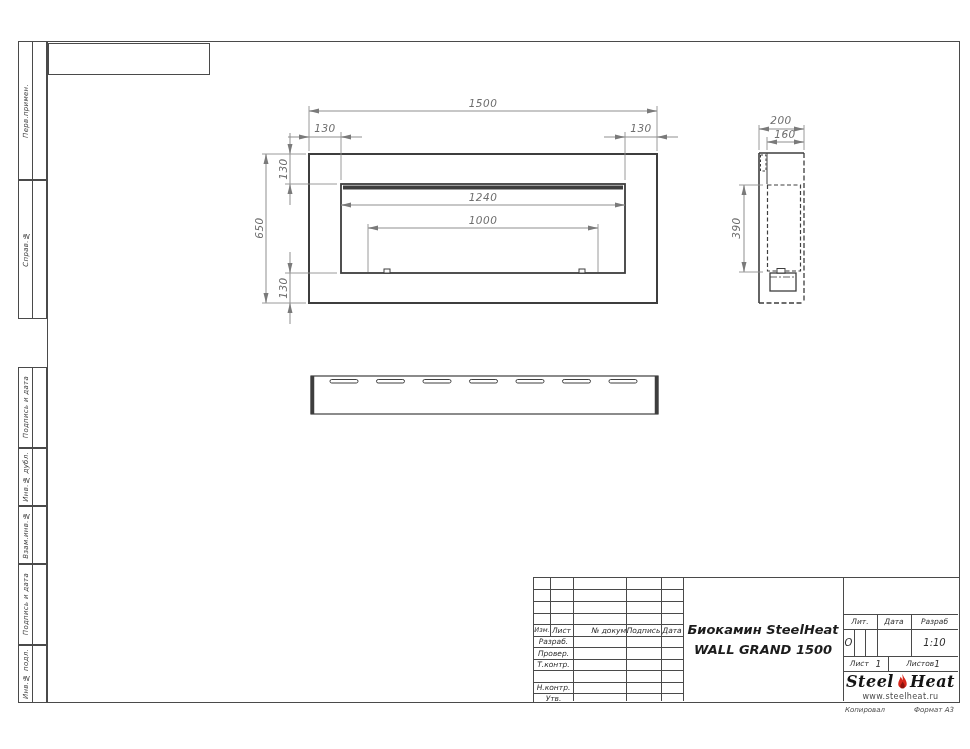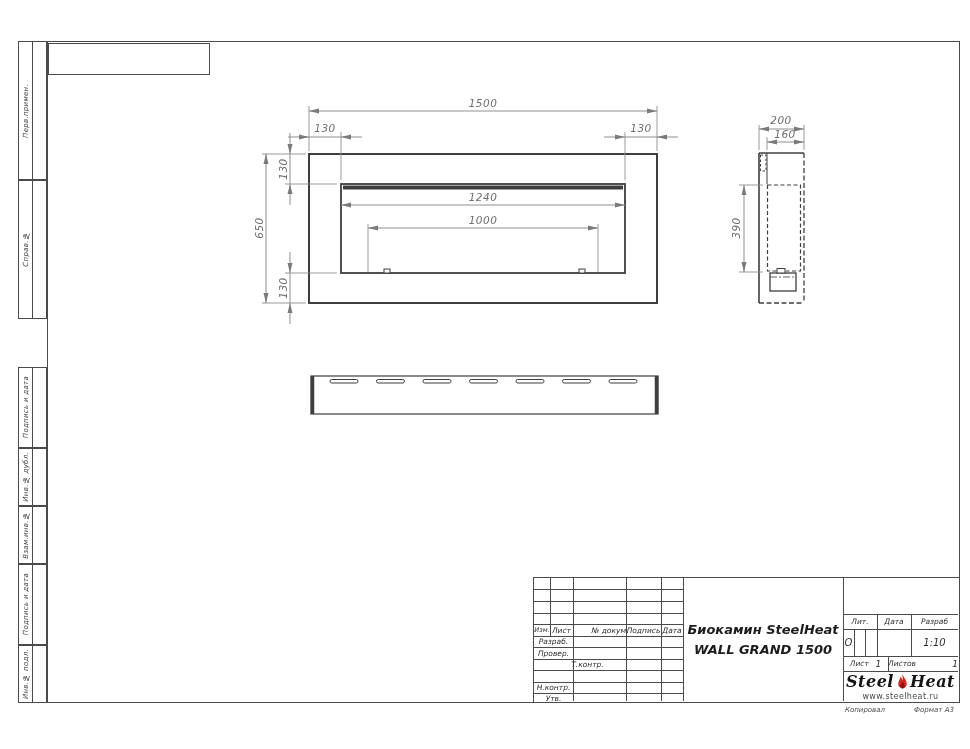--- a/index.html
+++ b/index.html
@@ -204,40 +204,40 @@
     <div class="hl" style="top:93px;left:309px;width:115px;"></div>
 
     <div class="tbc" style="left:0;top:46px;width:16px;height:12px;font-size:6.5px;">Изм.</div>
     <div class="tbc" style="left:16px;top:46px;width:23px;height:12px;">Лист</div>
     <div class="tbc" style="left:39px;top:46px;width:74px;height:12px;">№ докум.</div>
     <div class="tbc" style="left:92px;top:46px;width:35px;height:12px;">Подпись</div>
     <div class="tbc" style="left:127px;top:46px;width:22px;height:12px;">Дата</div>
 
     <div class="tbc" style="left:0;top:58px;width:39px;height:11px;">Разраб.</div>
     <div class="tbc" style="left:0;top:69px;width:39px;height:12px;">Провер.</div>
-    <div class="tbc" style="left:0;top:81px;width:39px;height:11px;margin-left:34px;">Т.контр.</div>
+    <div class="tbc" style="left:0;top:81px;width:39px;height:11px;">Т.контр.</div>
     <div class="tbc" style="left:0;top:104px;width:39px;height:11px;">Н.контр.</div>
     <div class="tbc" style="left:0;top:115px;width:39px;height:10px;">Утв.</div>
 
     <div class="tbc" id="tb-name" style="left:149px;top:0;width:160px;height:123px;">
       <span>Биокамин SteelHeat</span>
       <span>WALL GRAND 1500</span>
     </div>
 
     <div class="tbc" style="left:309px;top:36px;width:34px;height:15px;">Лит.</div>
     <div class="tbc" style="left:343px;top:36px;width:34px;height:15px;">Дата</div>
     <div class="tbc" style="left:377px;top:36px;width:47px;height:15px;">Разраб</div>
     <div class="tbc tbv" style="left:309px;top:51px;width:11px;height:27px;">О</div>
     <div class="tbc tbv" style="left:377px;top:51px;width:47px;height:27px;">1:10</div>
 
     <div class="tbc" style="left:309px;top:78px;width:45px;height:15px;justify-content:space-evenly;">
       <span>Лист</span>
       <span class="tbv" style="font-size:9px;">1</span>
     </div>
-    <div class="tbc" style="left:354px;top:78px;width:70px;height:15px;justify-content:space-between;">
+    <div class="tbc" style="left:354px;top:78px;width:70px;height:15px;justify-content:center;">
       <span>Листов</span>
       <span class="tbv" style="font-size:9px;">1</span>
     </div>
 
     <div class="tbc" id="tb-logo" style="left:309px;top:93px;width:115px;height:30px;">
       <span class="brand">
         <span>Steel</span>
         <svg width="13" height="17" viewBox="0 0 20 26">
           <path d="M10 0 C11.5 6 16.5 8.5 16.5 15.5 A6.6 6.6 0 0 1 3.4 15.5 C3.4 10.5 6.4 8.5 7 4.2 C8.4 6.2 9.4 7.4 10.2 9.4 C10.8 5.4 9.6 3 10 0 Z" fill="#d7261b"></path>
           <path d="M10 11.5 C12 14.5 13.4 15.8 13.4 19 A3.4 3.4 0 0 1 6.6 19 C6.6 16 9 14.8 10 11.5 Z" fill="#8e120c"></path>

